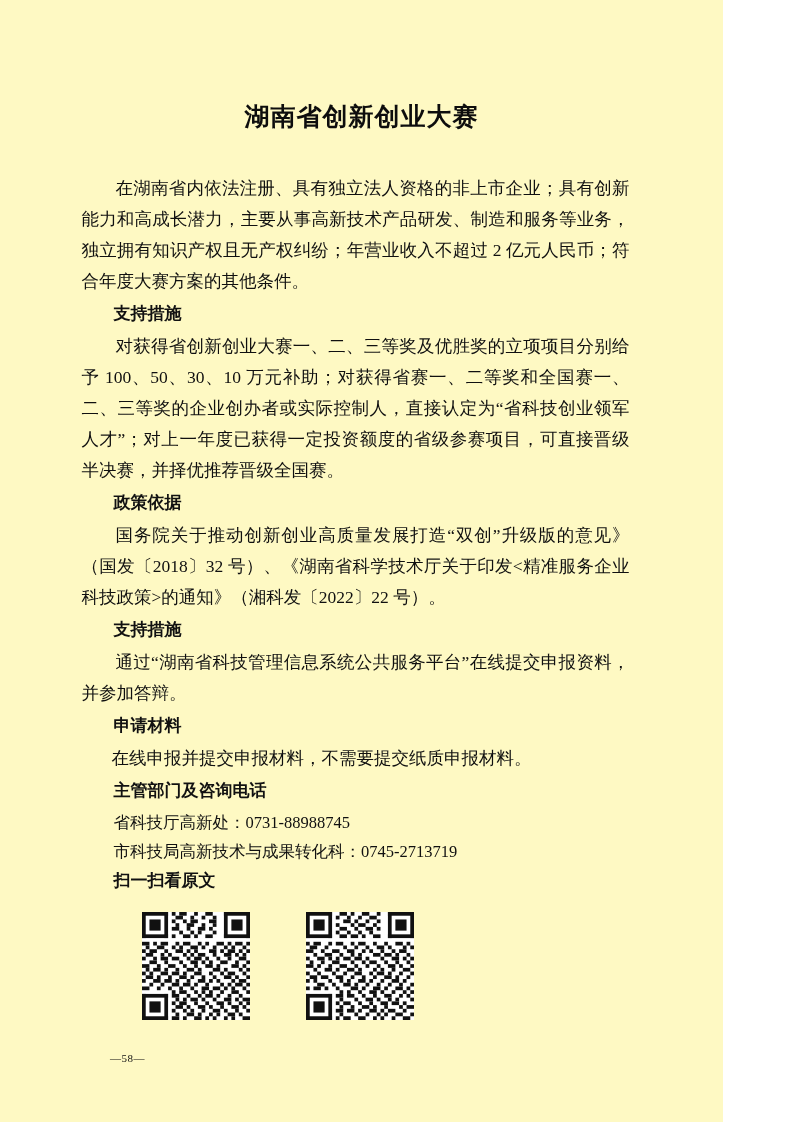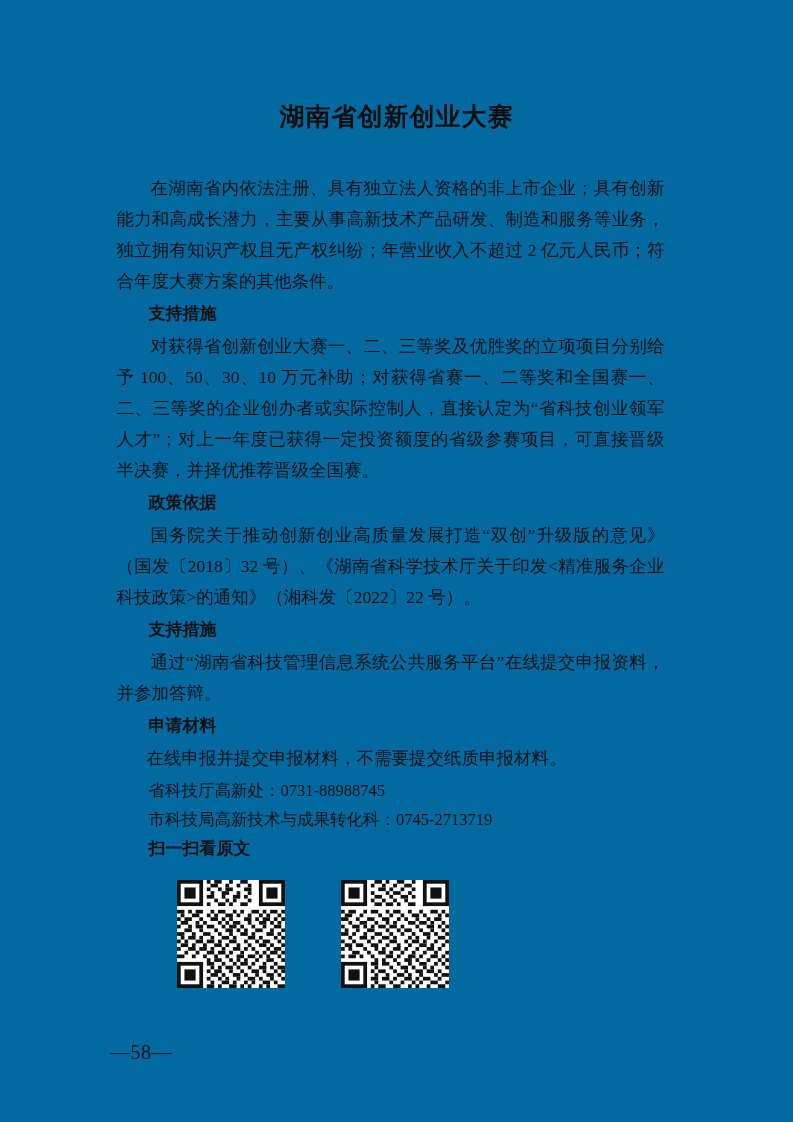--- a/index.html
+++ b/index.html
@@ -11,23 +11,23 @@
     width: 793px;
     height: 1122px;
     position: relative;
     font-family: "Liberation Serif", "DejaVu Serif", serif;
     color: #1a1a1a;
     overflow: hidden;
   }
   .page {
     position: absolute;
     left: 0; top: 0;
-    width: 793px;
+    width: 723px;
     height: 1122px;
-    background: #0369a1;
+    background: #fef9c3;
   }
   .title {
     text-align: center;
     font-family: "Liberation Sans", "DejaVu Sans", sans-serif;
     font-weight: bold;
     font-size: 25px;
     letter-spacing: 1px;
     margin: 0;
     padding-top: 100px;
     color: #0d0d0d;
@@ -79,21 +79,21 @@
     image-rendering: pixelated;
   }
   .footer {
     position: absolute;
     left: 0;
     bottom: 58px;
     width: 100%;
   }
   .folio {
     font-family: "Liberation Serif", "DejaVu Serif", serif;
-    font-size: 20px;
+    font-size: 11px;
     color: #111;
     padding-left: 110px;
     letter-spacing: 0.5px;
   }
 </style>
 </head>
 <body>
 
 <div class="page">
 
@@ -108,20 +108,21 @@
 
     <div class="sec-head">政策依据</div>
     <p class="para">国务院关于推动创新创业高质量发展打造“双创”升级版的意见》（国发〔2018〕32 号）、《湖南省科学技术厅关于印发&lt;精准服务企业科技政策&gt;的通知》（湘科发〔2022〕22 号）。</p>
 
     <div class="sec-head">支持措施</div>
     <p class="para">通过“湖南省科技管理信息系统公共服务平台”在线提交申报资料，并参加答辩。</p>
 
     <div class="sec-head">申请材料</div>
     <p class="para narrow">在线申报并提交申报材料，不需要提交纸质申报材料。</p>
 
+    <div class="sec-head">主管部门及咨询电话</div>
     <p class="phone-line">省科技厅高新处：0731-88988745</p>
     <p class="phone-line">市科技局高新技术与成果转化科：0745-2713719</p>
 
     <div class="sec-head">扫一扫看原文</div>
 
     <div class="qr-row">
       <svg class="qr" viewBox="0 0 29 29">
         <rect width="29" height="29" fill="#fff"></rect>
         <g fill="#111">
           <rect x="0" y="0" width="7" height="1"></rect>

